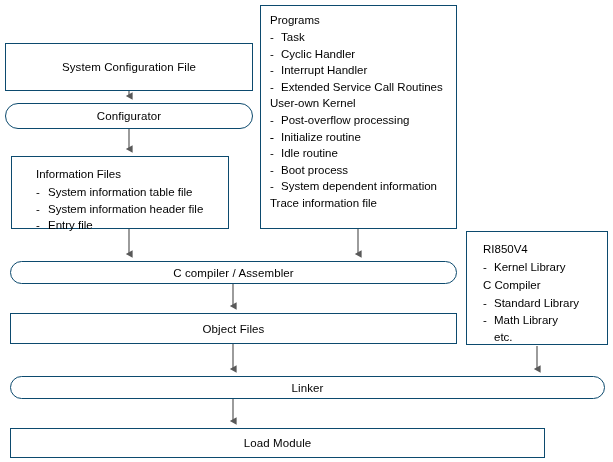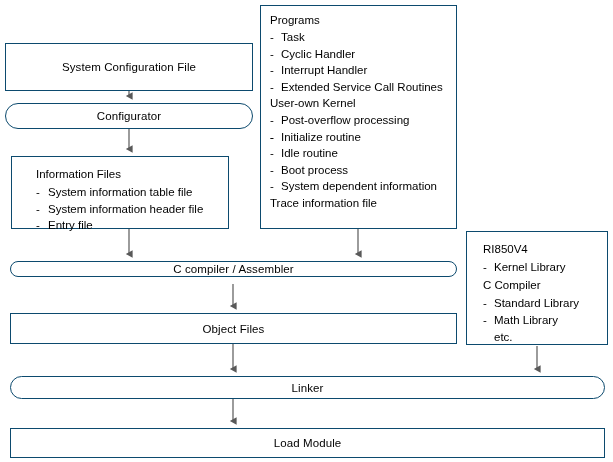--- a/index.html
+++ b/index.html
@@ -217,29 +217,29 @@
       </ul>
       <div class="lib-heading">C Compiler</div>
       <ul class="lib-list">
         <li><span class="dash">-</span><span>Standard Library</span></li>
         <li><span class="dash">-</span><span>Math Library</span></li>
       </ul>
       <div class="lib-etc">etc.</div>
     </div>
   </div>
 
-  <div class="node rounded" style="left:10px; top:261px; width:447px; height:16px;">
+  <div class="node rounded" style="left:10px; top:261px; width:447px; height:23px;">
     <div class="node-center-label">C compiler / Assembler</div>
   </div>
 
   <div class="node rect" style="left:10px; top:313px; width:447px; height:31px;">
     <div class="node-center-label">Object Files</div>
   </div>
 
   <div class="node rounded" style="left:10px; top:376px; width:595px; height:23px;">
     <div class="node-center-label">Linker</div>
   </div>
 
-  <div class="node rect" style="left:10px; top:428px; width:595px; height:30px;padding-left:8px;">
+  <div class="node rect" style="left:10px; top:428px; width:535px; height:30px;padding-left:8px;">
     <div class="node-center-label">Load Module</div>
   </div>
 
 </div>
 
 </body></html>

